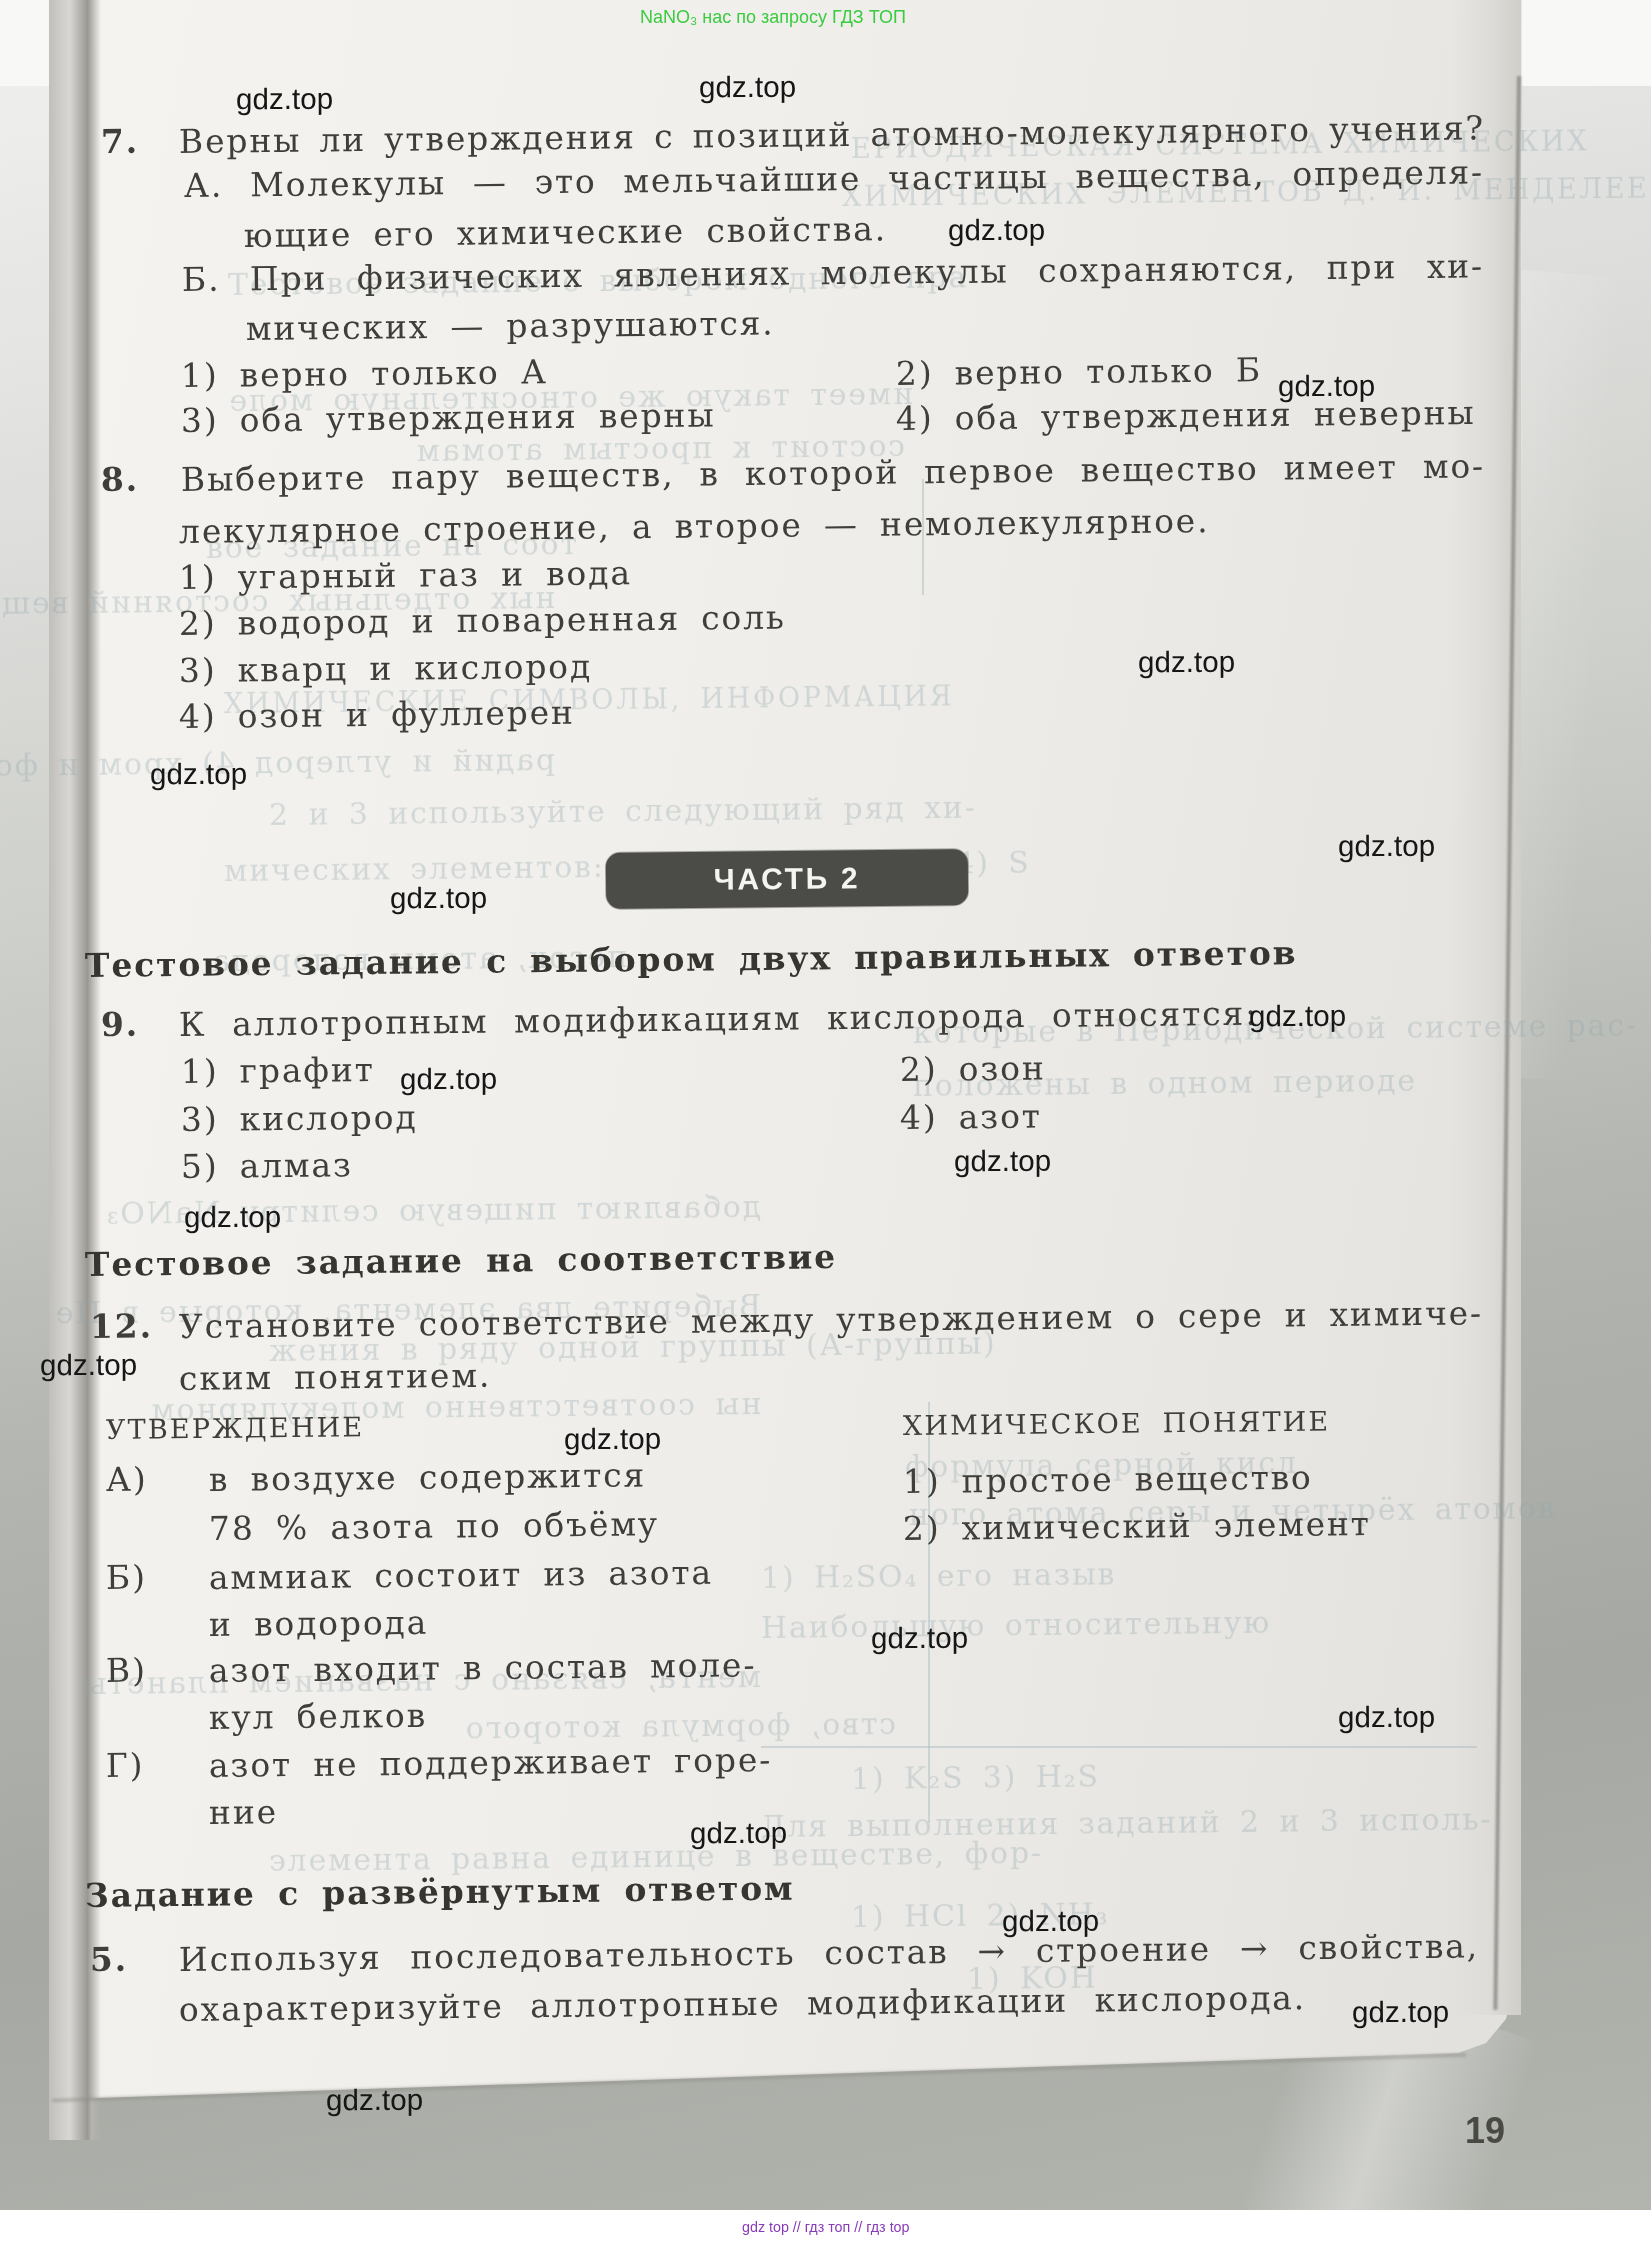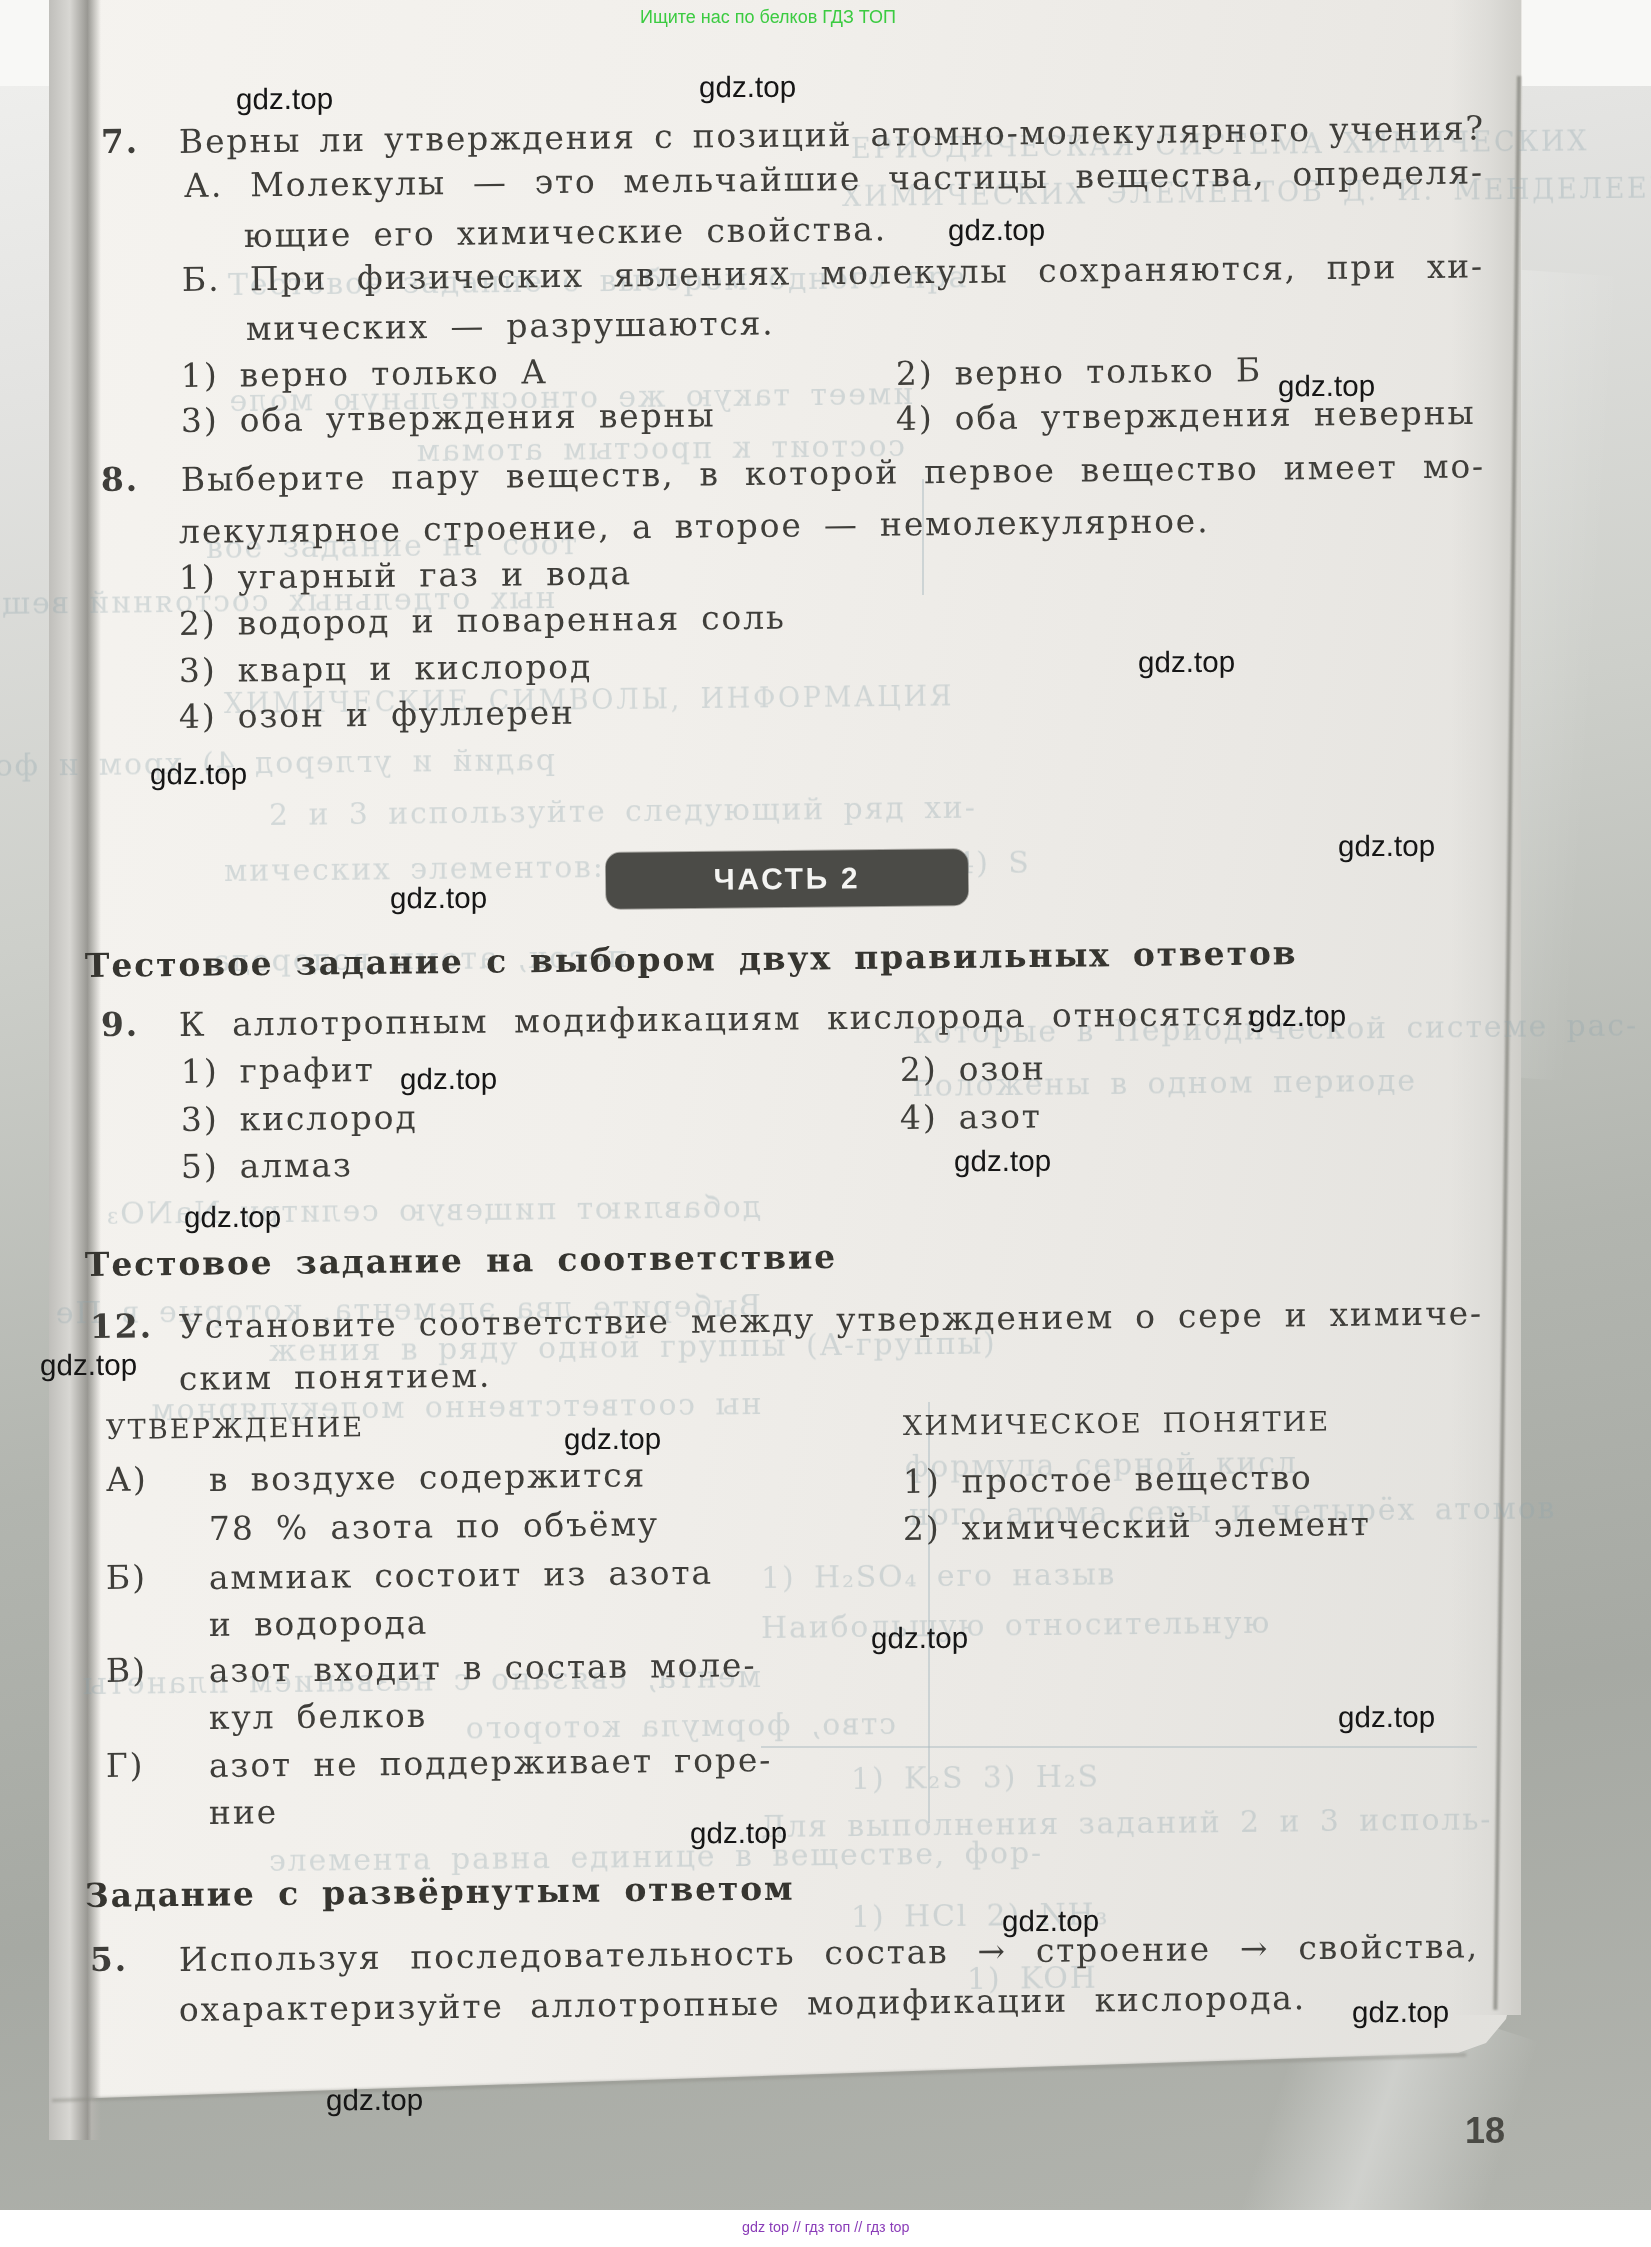--- a/index.html
+++ b/index.html
@@ -62,23 +62,23 @@
   <div class="top-strip"></div>
   <div class="diag-band band2"></div>
   <div class="page"></div>
   <div class="left-edge"></div>
   <div class="right-shade"></div>
   <div class="right-line"></div>
   <div class="bottom-line"></div>
   <div class="diag-band band1"></div>
   <div class="bottom-white"></div>
 
-  <div class="promo">Ищите нас по белков ГДЗ ТОП</div>
+  <div class="promo">NaNO₃ нас по запросу ГДЗ ТОП</div>
   <div class="purple">gdz top  //  гдз топ  //  гдз top</div>
-  <div class="pagenum">18</div>
+  <div class="pagenum">19</div>
 
   <div class="ghost caps" style="left:851px;top:133px">ЕРИОДИЧЕСКАЯ СИСТЕМА ХИМИЧЕСКИХ</div>
   <div class="ghost caps" style="left:842px;top:181px">ХИМИЧЕСКИХ ЭЛЕМЕНТОВ Д. И. МЕНДЕЛЕЕВА</div>
   <div class="ghost" style="left:228px;top:267px">Тестовое задание с выбором одного пра</div>
   <div class="ghost mir" style="left:913px;top:376px">имеет такую же относительную моле</div>
   <div class="ghost mir" style="left:905px;top:428px">состоит к простым атомам</div>
   <div class="ghost" style="left:206px;top:530px">вое задание на соот</div>
   <div class="ghost mir" style="left:555px;top:580px">ных отдельных состояний вещества</div>
   <div class="ghost caps" style="left:224px;top:688px">ХИМИЧЕСКИЕ СИМВОЛЫ, ИНФОРМАЦИЯ</div>
   <div class="ghost mir" style="left:555px;top:742px">радий и углерод    4) хром и фосфор</div>

